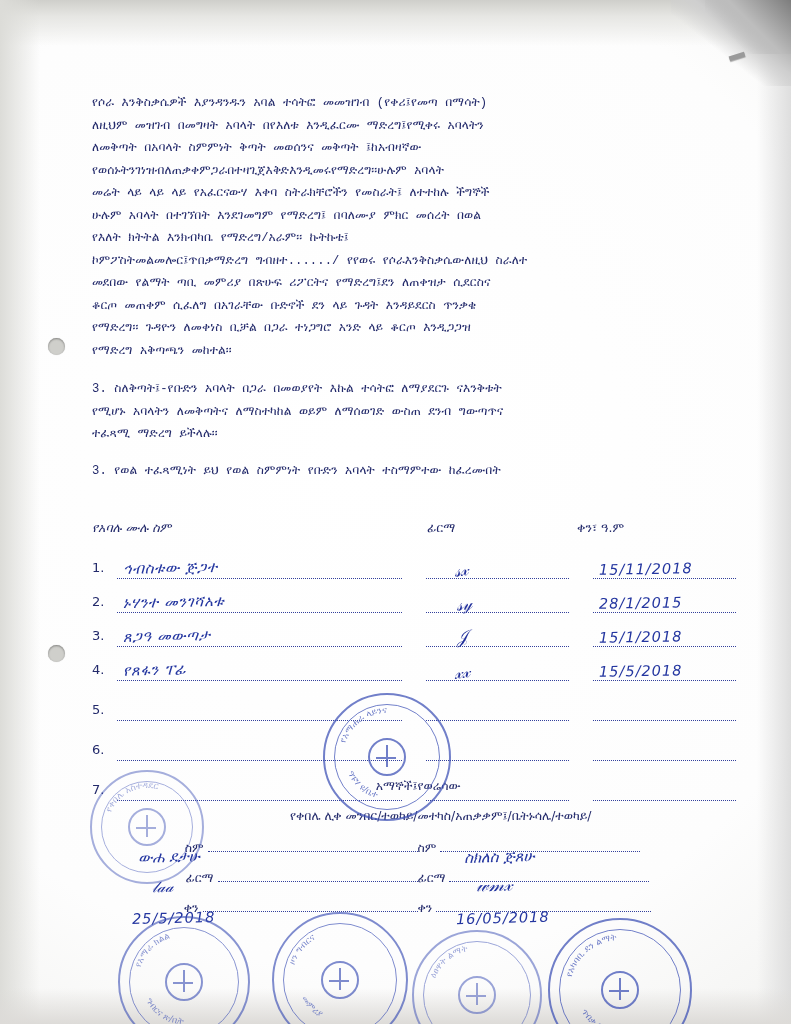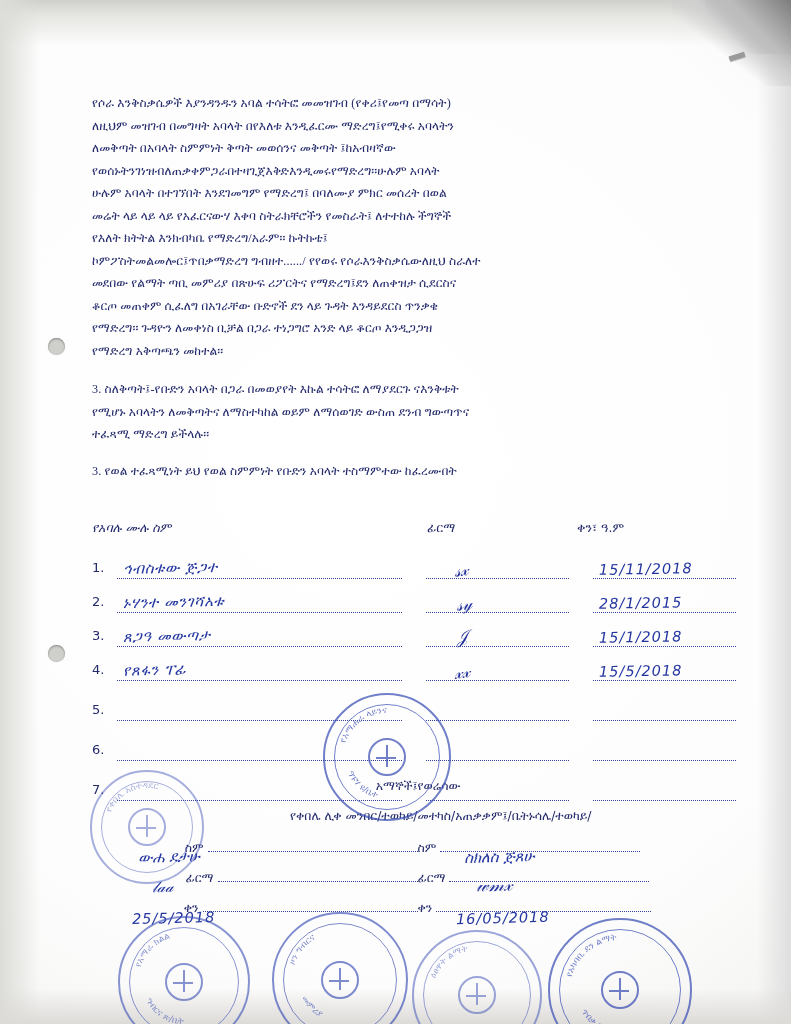--- a/index.html
+++ b/index.html
@@ -69,21 +69,21 @@
     width: 16px; height: 5px;
     background: #9a9a9a;
     transform: rotate(-18deg);
     box-shadow: 0 1px 1px rgba(0,0,0,0.3);
   }
   .body-text {
     position: absolute;
     left: 92px;
     width: 610px;
     color: #232a6b;
-    font-family: Liberation Serif, serif;
+    font-family: Liberation Mono, monospace;
     font-size: 12.2px;
     line-height: 22.5px;
     letter-spacing: 0.1px;
     text-align: justify;
   }
   .para { margin-bottom: 5px; }
   .para p { margin: 0; }
 
   .sig-header {
     position: absolute;
@@ -258,22 +258,22 @@
   <div class="punch-hole punch-1"></div>
   <div class="punch-hole punch-2"></div>
   <div class="staple"></div>
 
   <div class="body-text" style="top:92px;">
     <div class="para">
       <p>የሶራ  እንቅስቃሴዎች  እያንዳንዱን  አባል  ተሳትፎ  መመዝገብ  (የቀሪ፤የመጣ  በማሳት)</p>
       <p>ለዚህም  መዝገብ  በመግዛት  አባላት  በየእለቱ  እንዲፈርሙ  ማድረግ፤የሚቀሩ  አባላትን</p>
       <p>ለመቅጣት      በአባላት  ስምምነት  ቅጣት  መወሰንና  መቅጣት             ፤ከአብዛኛው</p>
       <p>የወሰኑትንገነዝብለጠቃቀምጋራበተዛጊጀእቅድእንዲመሩየማድረግ፡፡ሁሉም           አባላት</p>
+      <p>መሬት  ላይ  ላይ  ላይ  የአፈርናውሃ  እቀባ  ስትራክቸሮችን  የመስራት፤  ለተተከሉ  ችግኞች</p>
       <p>ሁሉም  አባላት  በተገኘበት     እንደገመግም  የማድረግ፤  በባለሙያ  ምክር  መሰረት  በወል</p>
-      <p>መሬት  ላይ  ላይ  ላይ  የአፈርናውሃ  እቀባ  ስትራክቸሮችን  የመስራት፤  ለተተከሉ  ችግኞች</p>
       <p>የእለት      ክትትል      እንክብካቤ               የማድረግ/አራም፡፡                ኩትኩቴ፤</p>
       <p>ኮምፖስትመልመሎር፤ጥበቃማድረግ  ግብዘተ....../  የየወሩ  የሶራእንቅስቃሴውለዚህ  ስራለተ</p>
       <p>መደበው  የልማት  ጣቢ  መምሪያ  በጽሁፍ  ሪፖርትና  የማድረግ፤ደን  ለጠቀዝታ    ሲደርስና</p>
       <p>ቆርጦ  መጠቀም  ሲፈለግ  በአገራቸው    ቡድኖች  ደን  ላይ  ጉዳት  እንዳይደርስ  ጥንቃቄ</p>
       <p>የማድረግ፡፡   ጉዳዮን  ለመቀነስ  ቢቻል  በጋራ  ተነጋግሮ  አንድ  ላይ  ቆርጦ  እንዲጋጋዝ</p>
       <p>የማድረግ  አቅጣጫን  መከተል፡፡</p>
     </div>
     <div class="para" style="margin-top:16px;">
       <p>3. ስለቅጣት፤-የቡድን  አባላት  በጋራ  በመወያየት  እኩል  ተሳትፎ  ለማያደርጉ  ናእንቅቱት</p>
       <p>የሚሆኑ  አባላትን  ለመቅጣትና  ለማስተካከል  ወይም  ለማሰወገድ  ውስጠ  ደንብ  ግውጣጥና</p>

